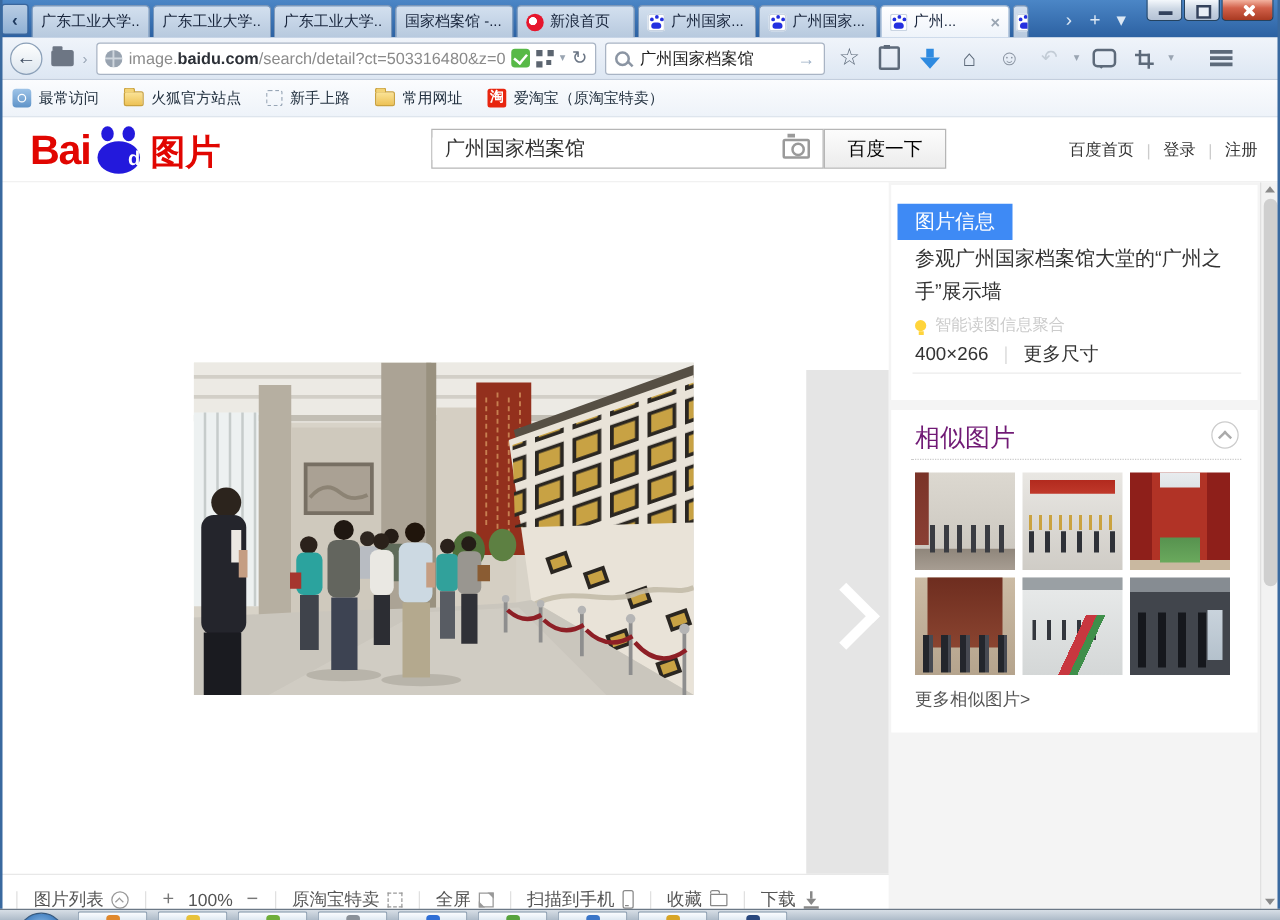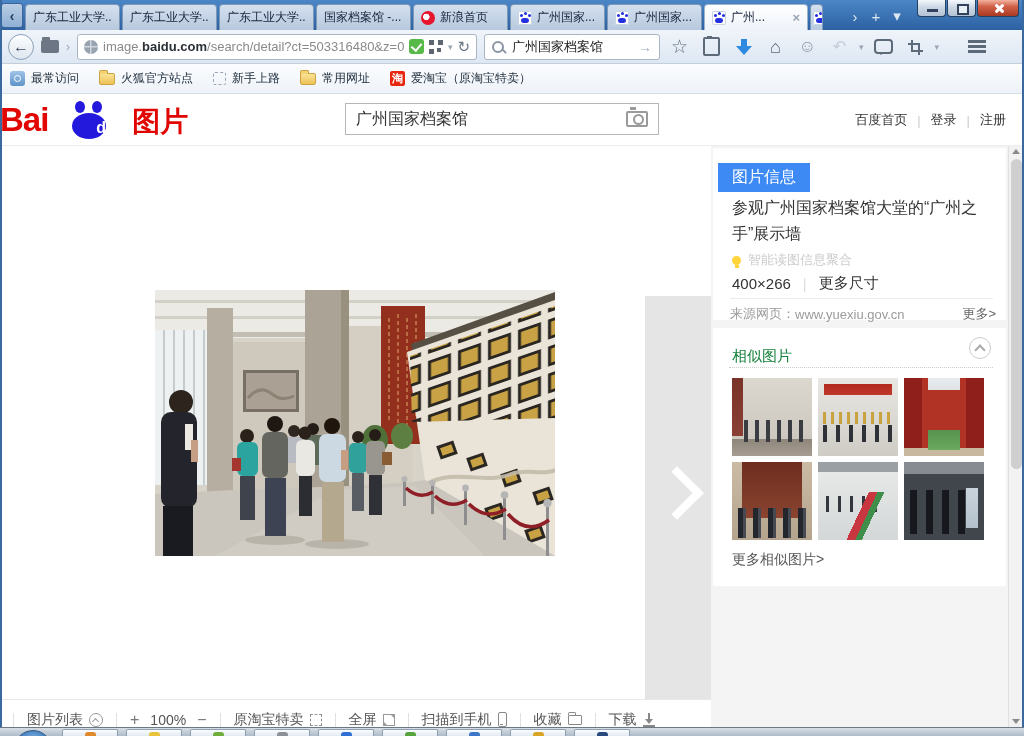--- a/index.html
+++ b/index.html
@@ -112,21 +112,21 @@
   .folder{width:16px;height:12px;background:linear-gradient(#fbe396,#edc256);border:1px solid #caa23f;
           border-radius:2px;position:relative;box-sizing:border-box;}
   .folder::before{content:"";position:absolute;top:-4px;left:-1px;width:7px;height:3px;background:#f3d376;
                   border:1px solid #caa23f;border-bottom:none;border-radius:2px 2px 0 0;}
   .dashedic{width:13px;height:13px;border:1px dashed #98a6b6;border-radius:2px;box-sizing:border-box;}
   .taoic{width:15px;height:15px;background:#e8250f;border-radius:2px;color:#fff;font-size:11px;
          line-height:15px;text-align:center;font-weight:bold;}
   
   .bheader{position:absolute;left:0;top:94px;width:1024px;height:52px;background:#fff;
            border-bottom:1px solid #ededed;box-sizing:border-box;}
-  .logo{position:absolute;left:0;top:4px;display:flex;align-items:flex-end;cursor:pointer;gap:18px;}
+  .logo{position:absolute;left:24px;top:4px;display:flex;align-items:flex-end;cursor:pointer;}
   .logo-bai{color:#e10601;font-size:33px;font-weight:bold;letter-spacing:-1px;line-height:44px;}
   .lpaw{position:relative;width:44px;height:44px;margin:0 1px;}
   .lpaw::before{content:"";position:absolute;left:5px;top:15px;width:34px;height:26px;background:#2319dc;
                 border-radius:17px/13px;}
   .lpaw::after{content:"";position:absolute;left:8px;top:3px;width:10px;height:12px;border-radius:50%;
                background:#2319dc;box-shadow:17px 0 0 #2319dc;}
   .lpaw .du{position:absolute;left:0;right:0;top:21px;text-align:center;color:#fff;font-weight:bold;
             font-size:16px;z-index:1;margin-left:29px;}
   .logo-type{color:#e10601;font-size:28px;font-weight:bold;margin-left:2px;line-height:40px;}
   .bsearch{position:absolute;left:345px;top:9px;width:314px;height:32px;box-sizing:border-box;
@@ -160,21 +160,21 @@
   .bulb{width:9px;height:9px;background:#ffd43b;border-radius:50%;position:relative;flex:none;}
   .bulb::after{content:"";position:absolute;left:2.5px;bottom:-3px;width:4px;height:3px;background:#ffd43b;}
   .dims{position:absolute;left:19px;top:126px;font-size:15px;color:#333;display:flex;gap:12px;
         align-items:center;}
   .dsep{color:#ddd;} .more-sizes{cursor:pointer;}
   .hr1{position:absolute;left:17px;right:13px;top:150px;border-top:1px solid #ececec;}
   .source{position:absolute;left:17px;top:157px;right:10px;font-size:13px;color:#9b9b9b;display:flex;
           align-items:center;}
   .source .more{margin-left:auto;color:#666;cursor:pointer;}
   .similar-card{position:absolute;left:2px;top:182px;width:293px;height:258px;background:#fff;}
-  .sim-head{position:absolute;left:19px;top:9px;font-size:15px;color:#15803d;margin-top:10px;}
+  .sim-head{position:absolute;left:19px;top:9px;font-size:20px;color:#701a75;}
   .collapse{position:absolute;right:15px;top:9px;width:22px;height:22px;border:1px solid #ccc;
             border-radius:50%;cursor:pointer;box-sizing:border-box;}
   .collapse::after{content:"";position:absolute;left:6px;top:8px;width:6px;height:6px;
             border-top:2px solid #aaa;border-left:2px solid #aaa;transform:rotate(45deg);}
   .dotted{position:absolute;left:16px;right:13px;top:39px;border-top:1px dotted #ccc;}
   .thumbs{position:absolute;left:19px;top:50px;display:grid;grid-template-columns:repeat(3,80px);
           grid-auto-rows:78px;gap:6px;}
   .thumb{width:80px;height:78px;cursor:pointer;}
   .t1{background:linear-gradient(180deg,#7a3328,#8a4034) 0 0/11px 58px no-repeat,
        repeating-linear-gradient(90deg,#3a3c42 0 4px,transparent 4px 11px) 12px 42px/64px 22px no-repeat,
@@ -373,20 +373,23 @@
     <div class="logo">
       <span class="logo-bai">Bai</span>
       <span class="lpaw">
           <span class="du">du</span>
         </span>
       <span class="logo-type">图片</span>
     </div>
     <div class="bsearch">
       <input value="广州国家档案馆" style="">
       <span class="cam"></span>
+    </div>
+    <div class="bbtn">
+      <span>百度一下</span>
     </div>
     <div class="hlinks">
       <span class="lnk">百度首页</span>
       <span class="hsep">|</span>
       <span class="lnk">登录</span>
       <span class="hsep">|</span>
       <span class="lnk">注册</span>
     </div>
   </div>
 
@@ -528,25 +531,20 @@
       <div class="smart">
         <span class="bulb"></span>
         <span>智能读图信息聚合</span>
       </div>
       <div class="dims">
         <span>400×266</span>
         <span class="dsep">|</span>
         <span class="more-sizes">更多尺寸</span>
       </div>
       <div class="hr1"></div>
-      <div class="source">
-        <span>来源网页：</span>
-        <span>www.yuexiu.gov.cn</span>
-        <span class="more">更多&gt;</span>
-      </div>
     </div>
     <div class="similar-card">
       <div class="sim-head">相似图片</div>
       <div class="collapse"></div>
       <div class="dotted"></div>
       <div class="thumbs">
         <div class="thumb t1"></div>
         <div class="thumb t2"></div>
         <div class="thumb t3"></div>
         <div class="thumb t4"></div>

